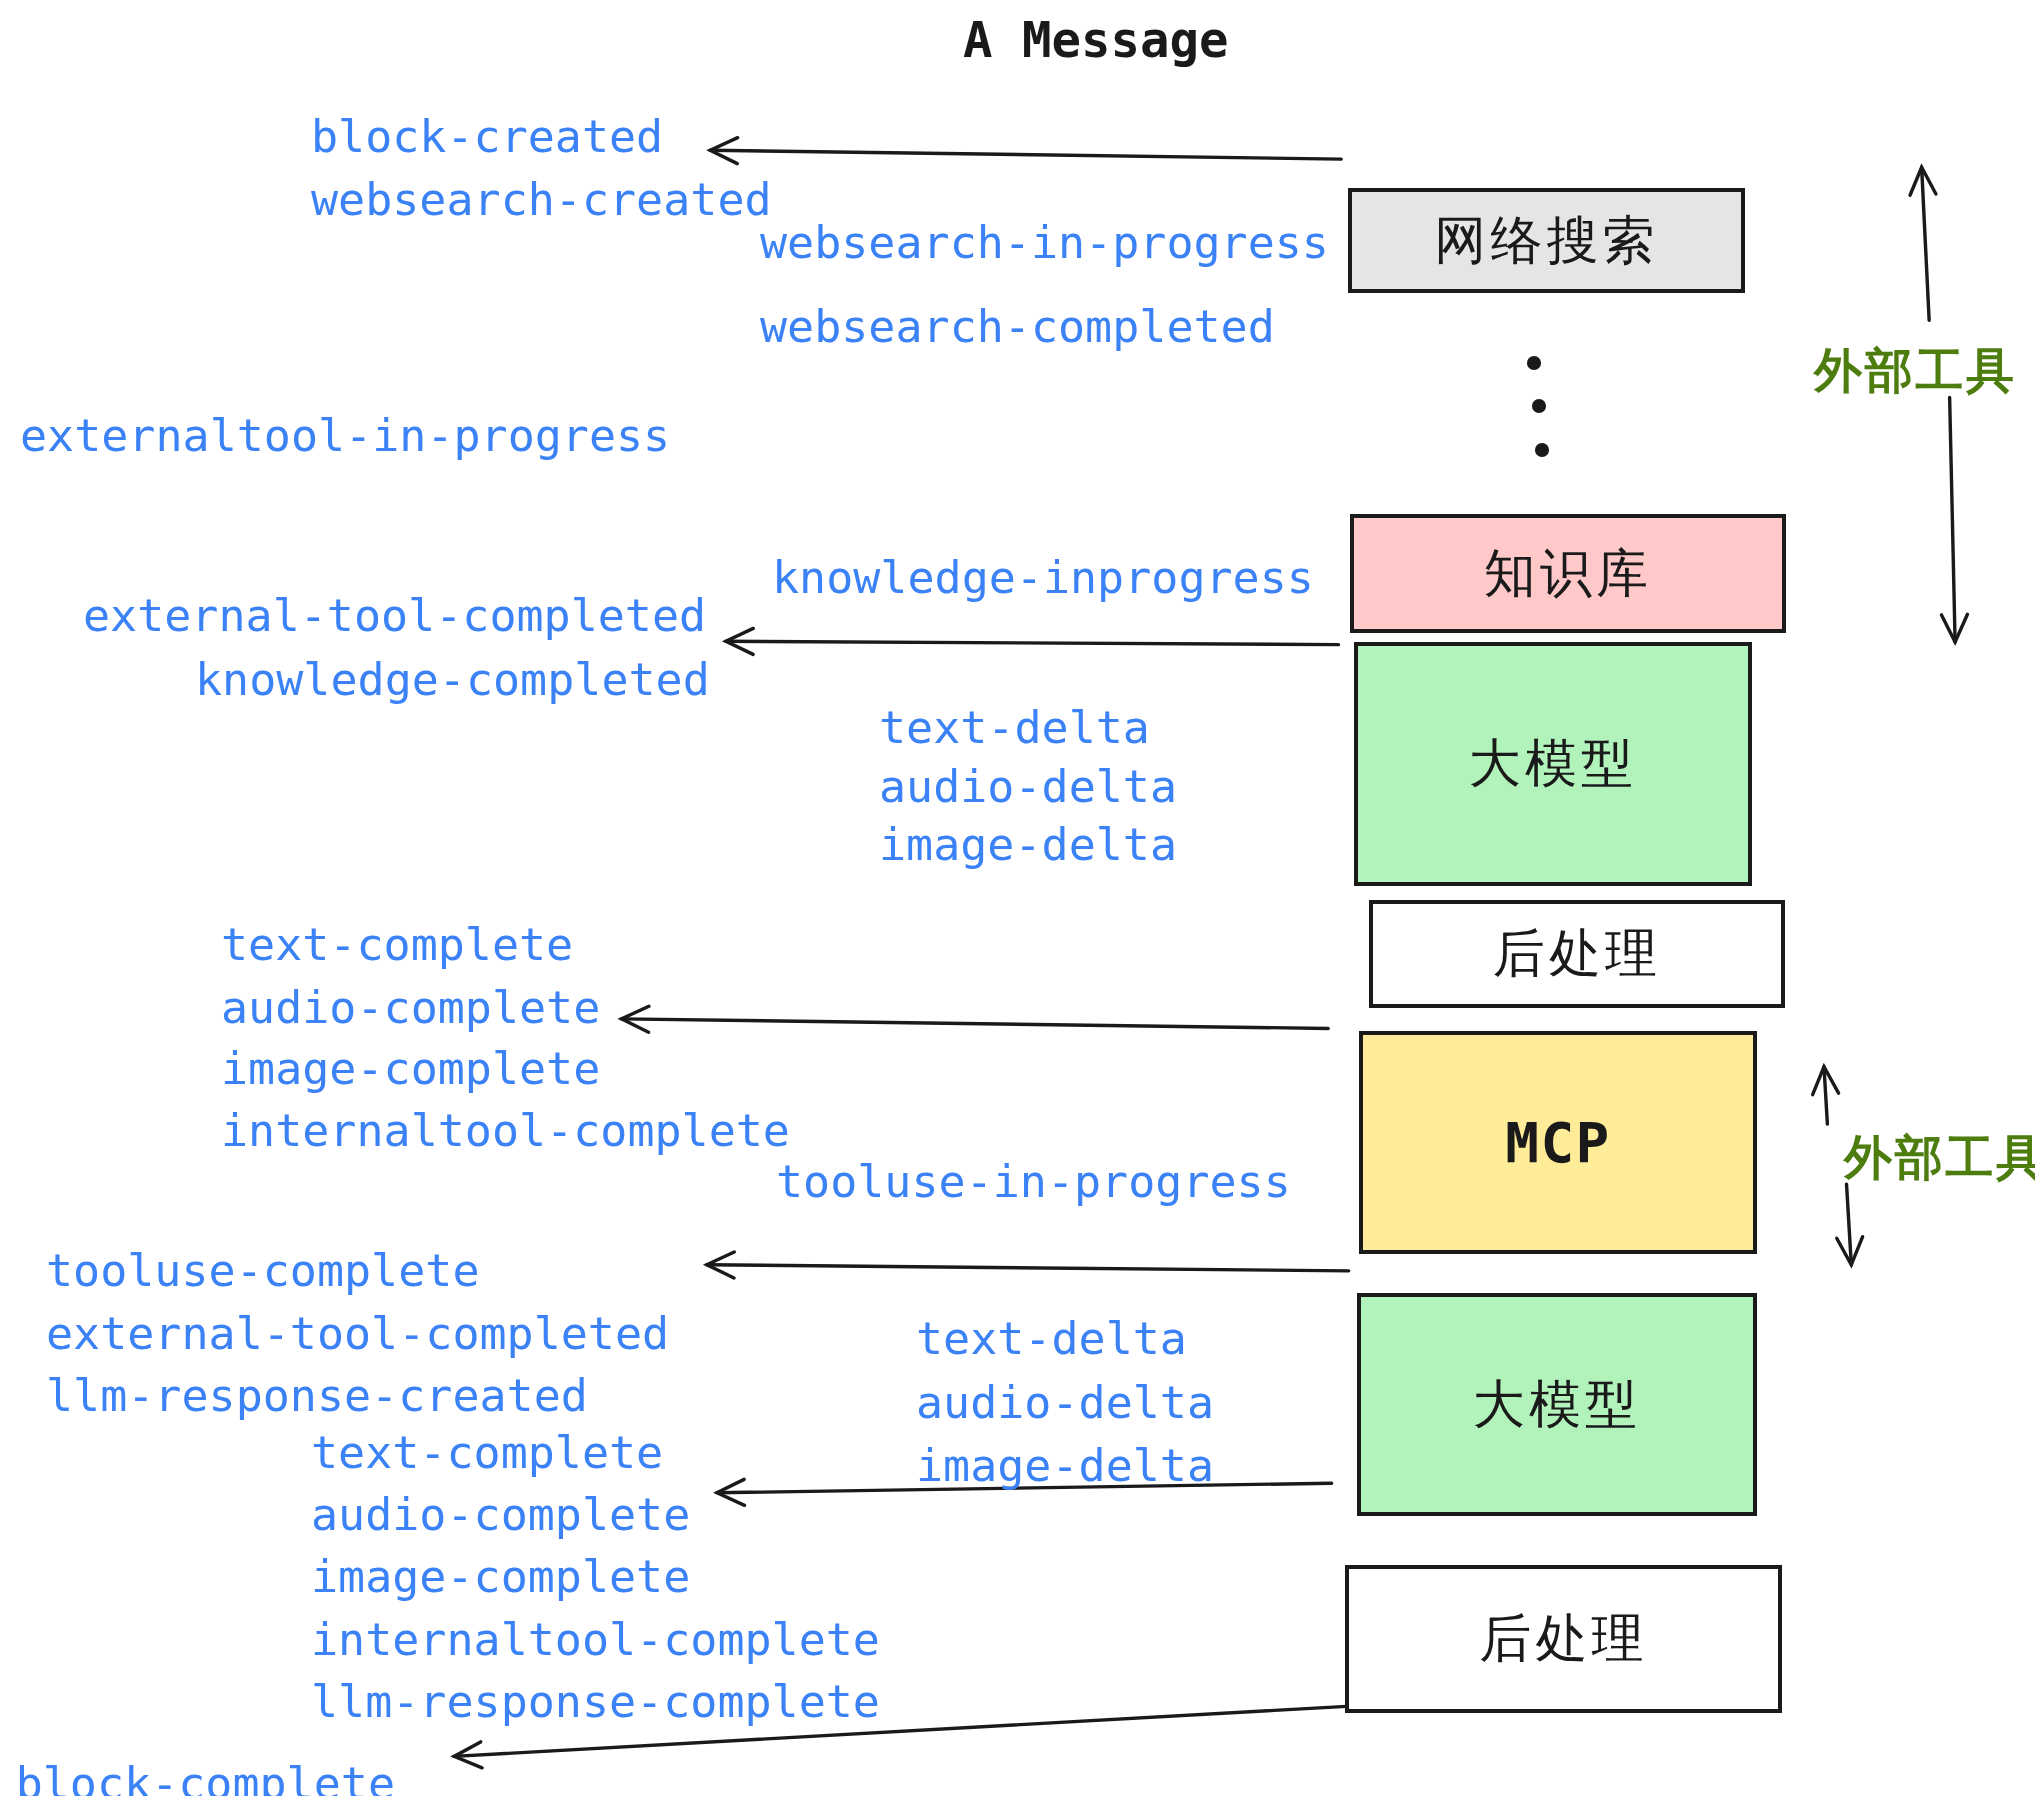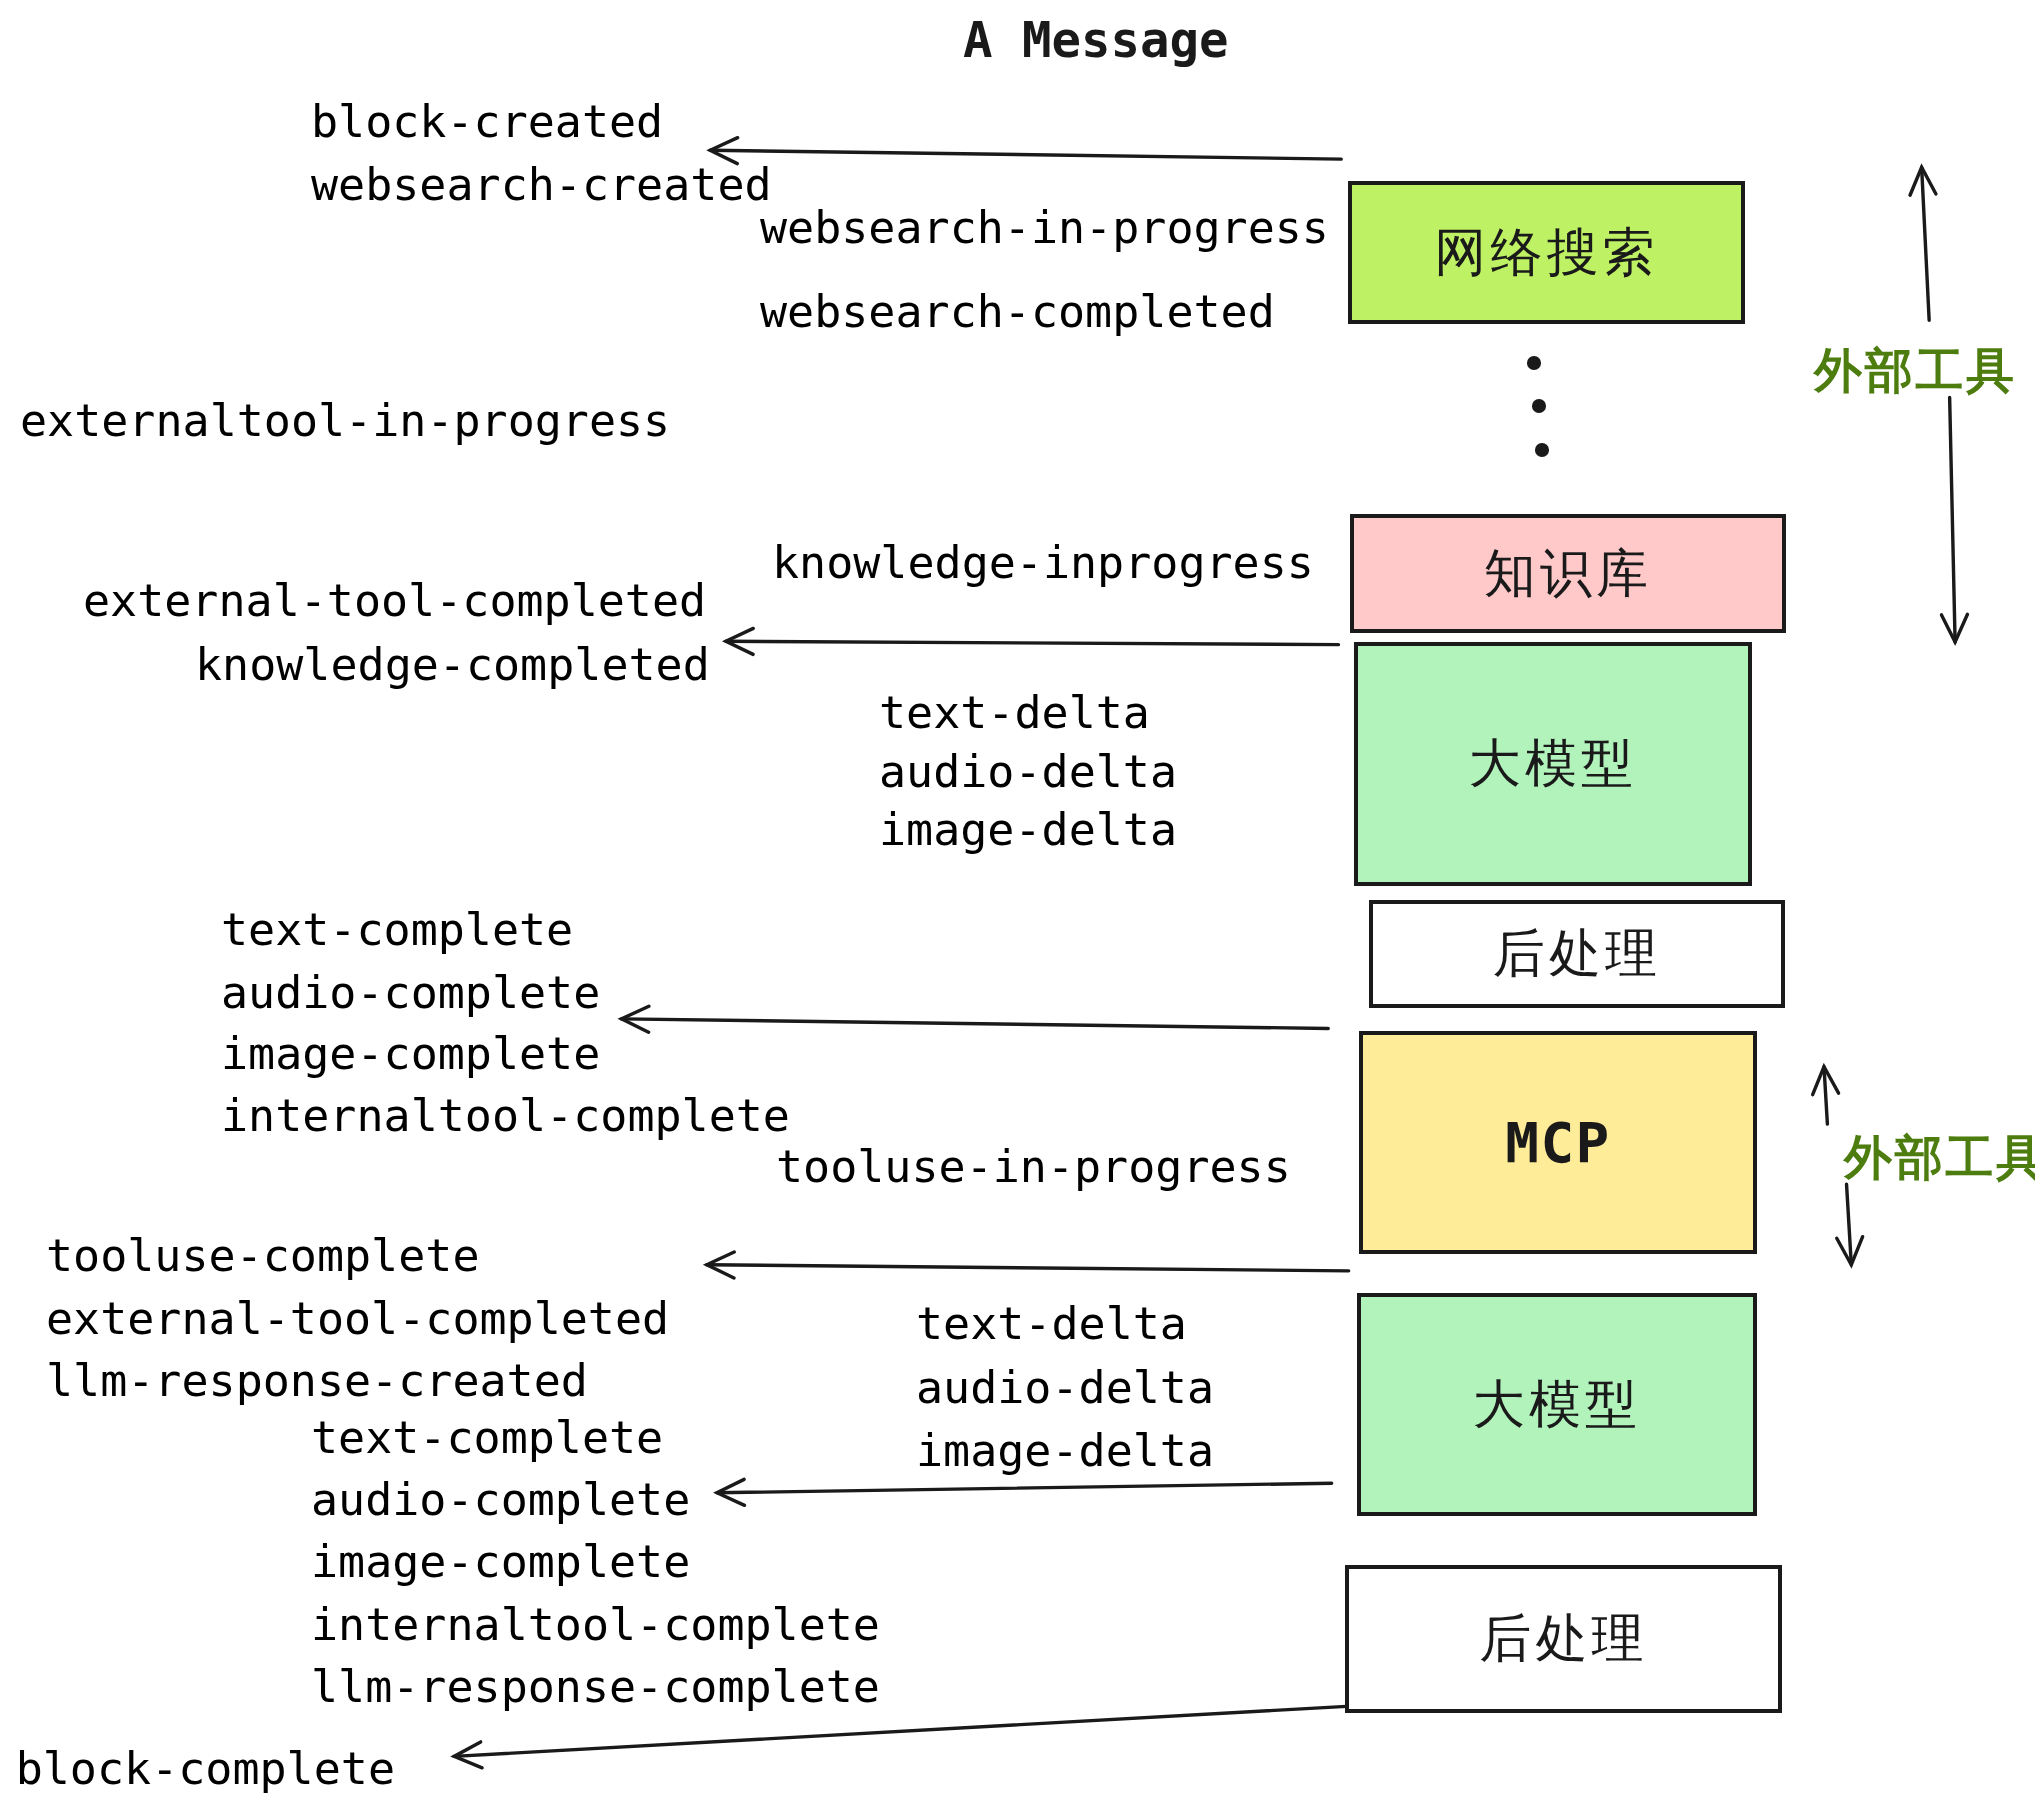--- a/index.html
+++ b/index.html
@@ -9,21 +9,22 @@
     background:#ffffff;
     font-family:"DejaVu Sans Mono","Liberation Mono",monospace;
     color:#1a1a1a;
     overflow:hidden;
   }
   .evt{
     position:absolute;
     font-size:45px;
     line-height:1.0;
     white-space:nowrap;
-    color:#000000;
+    color:#3b82f6;
+    margin-top:15px;
   }
   .title{
     position:absolute;
     font-size:49px;
     font-weight:bold;
     white-space:nowrap;
     color:#1a1a1a;
   }
   .box{
     position:absolute;
@@ -116,21 +117,21 @@
   <div class="evt" style="left:916px;top:1365px;">audio-delta</div>
   <div class="evt" style="left:916px;top:1428px;">image-delta</div>
 
   <div class="evt" style="left:311px;top:1415px;">text-complete</div>
   <div class="evt" style="left:311px;top:1477px;">audio-complete</div>
   <div class="evt" style="left:311px;top:1539px;">image-complete</div>
   <div class="evt" style="left:311px;top:1602px;">internaltool-complete</div>
   <div class="evt" style="left:311px;top:1664px;">llm-response-complete</div>
   <div class="evt" style="left:15.7px;top:1746px;">block-complete</div>
 
-  <div class="box" style="left: 1348px; top: 181px; width: 397px; height: 143px; background: #bef264;">
+  <div class="box" style="left: 1348px; top: 188px; width: 397px; height: 105px; background: #e5e5e5;">
     <span class="lbl">网络搜索</span>
   </div>
 
   <div class="dot" style="left:1527px;top:356px;"></div>
   <div class="dot" style="left:1532px;top:399px;"></div>
   <div class="dot" style="left:1535px;top:443px;"></div>
 
   <div class="box" style="left: 1350px; top: 514px; width: 436px; height: 119px; background: rgb(255, 201, 201);">
     <span class="lbl">知识库</span>
   </div>

